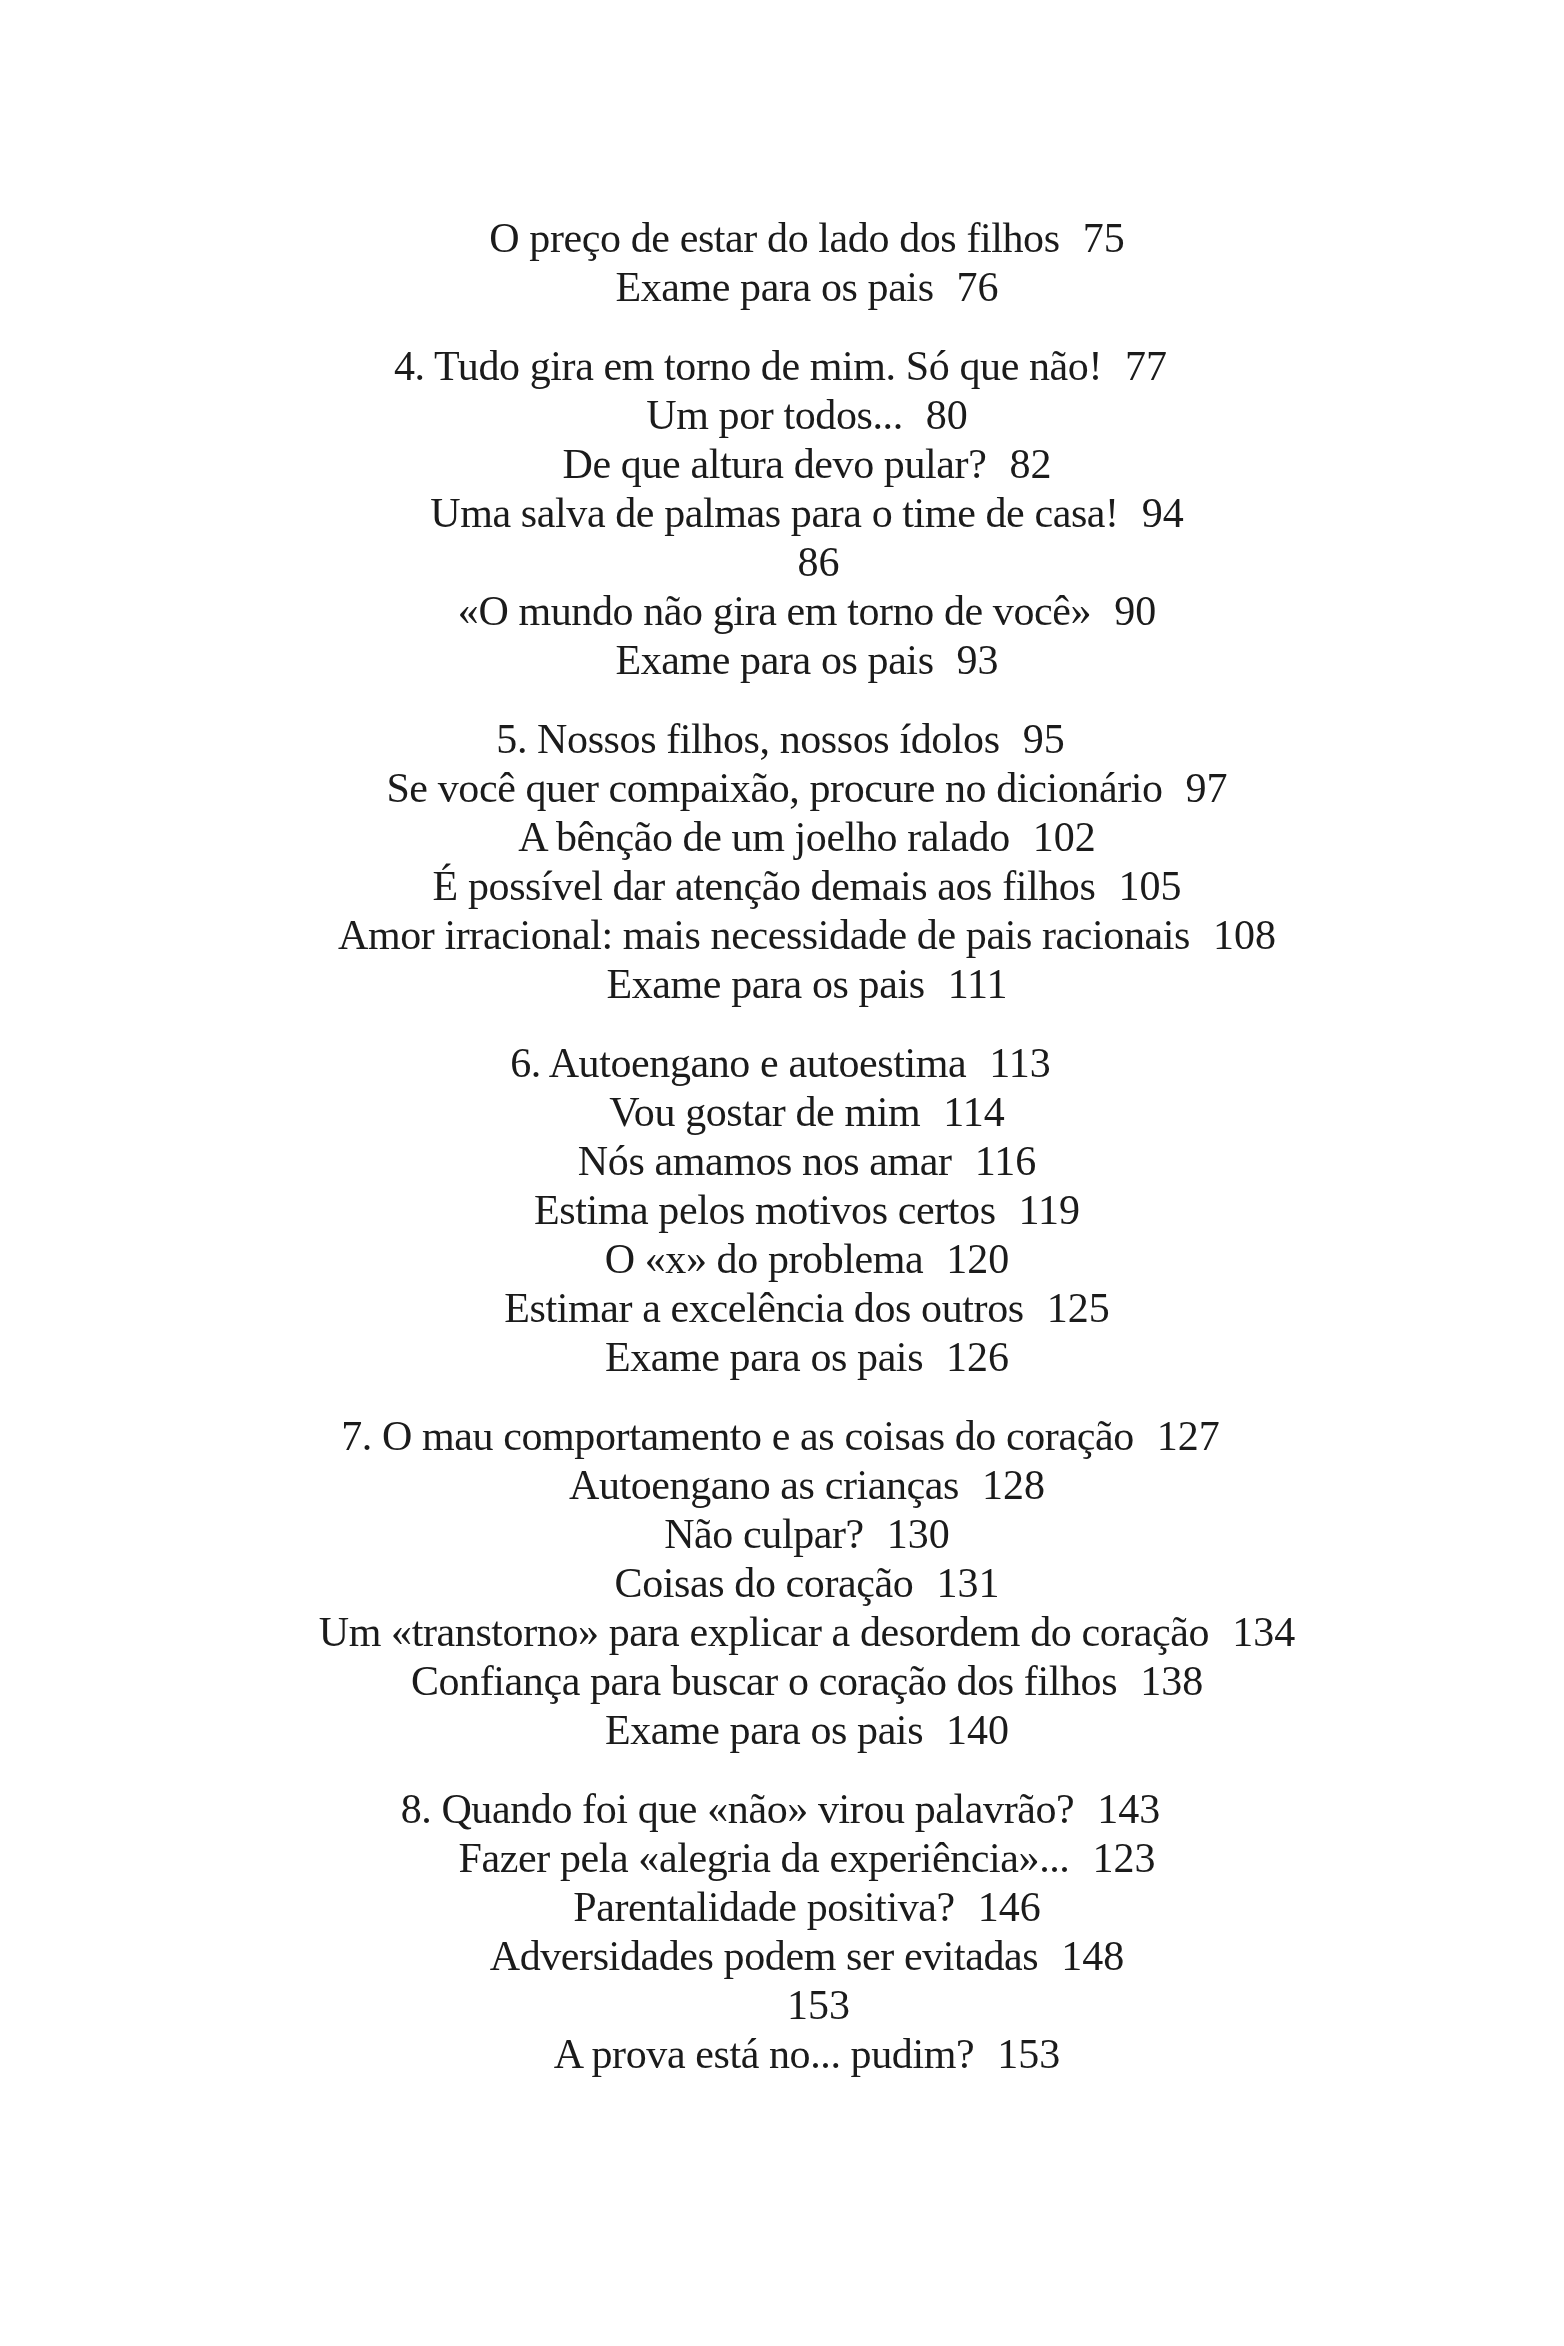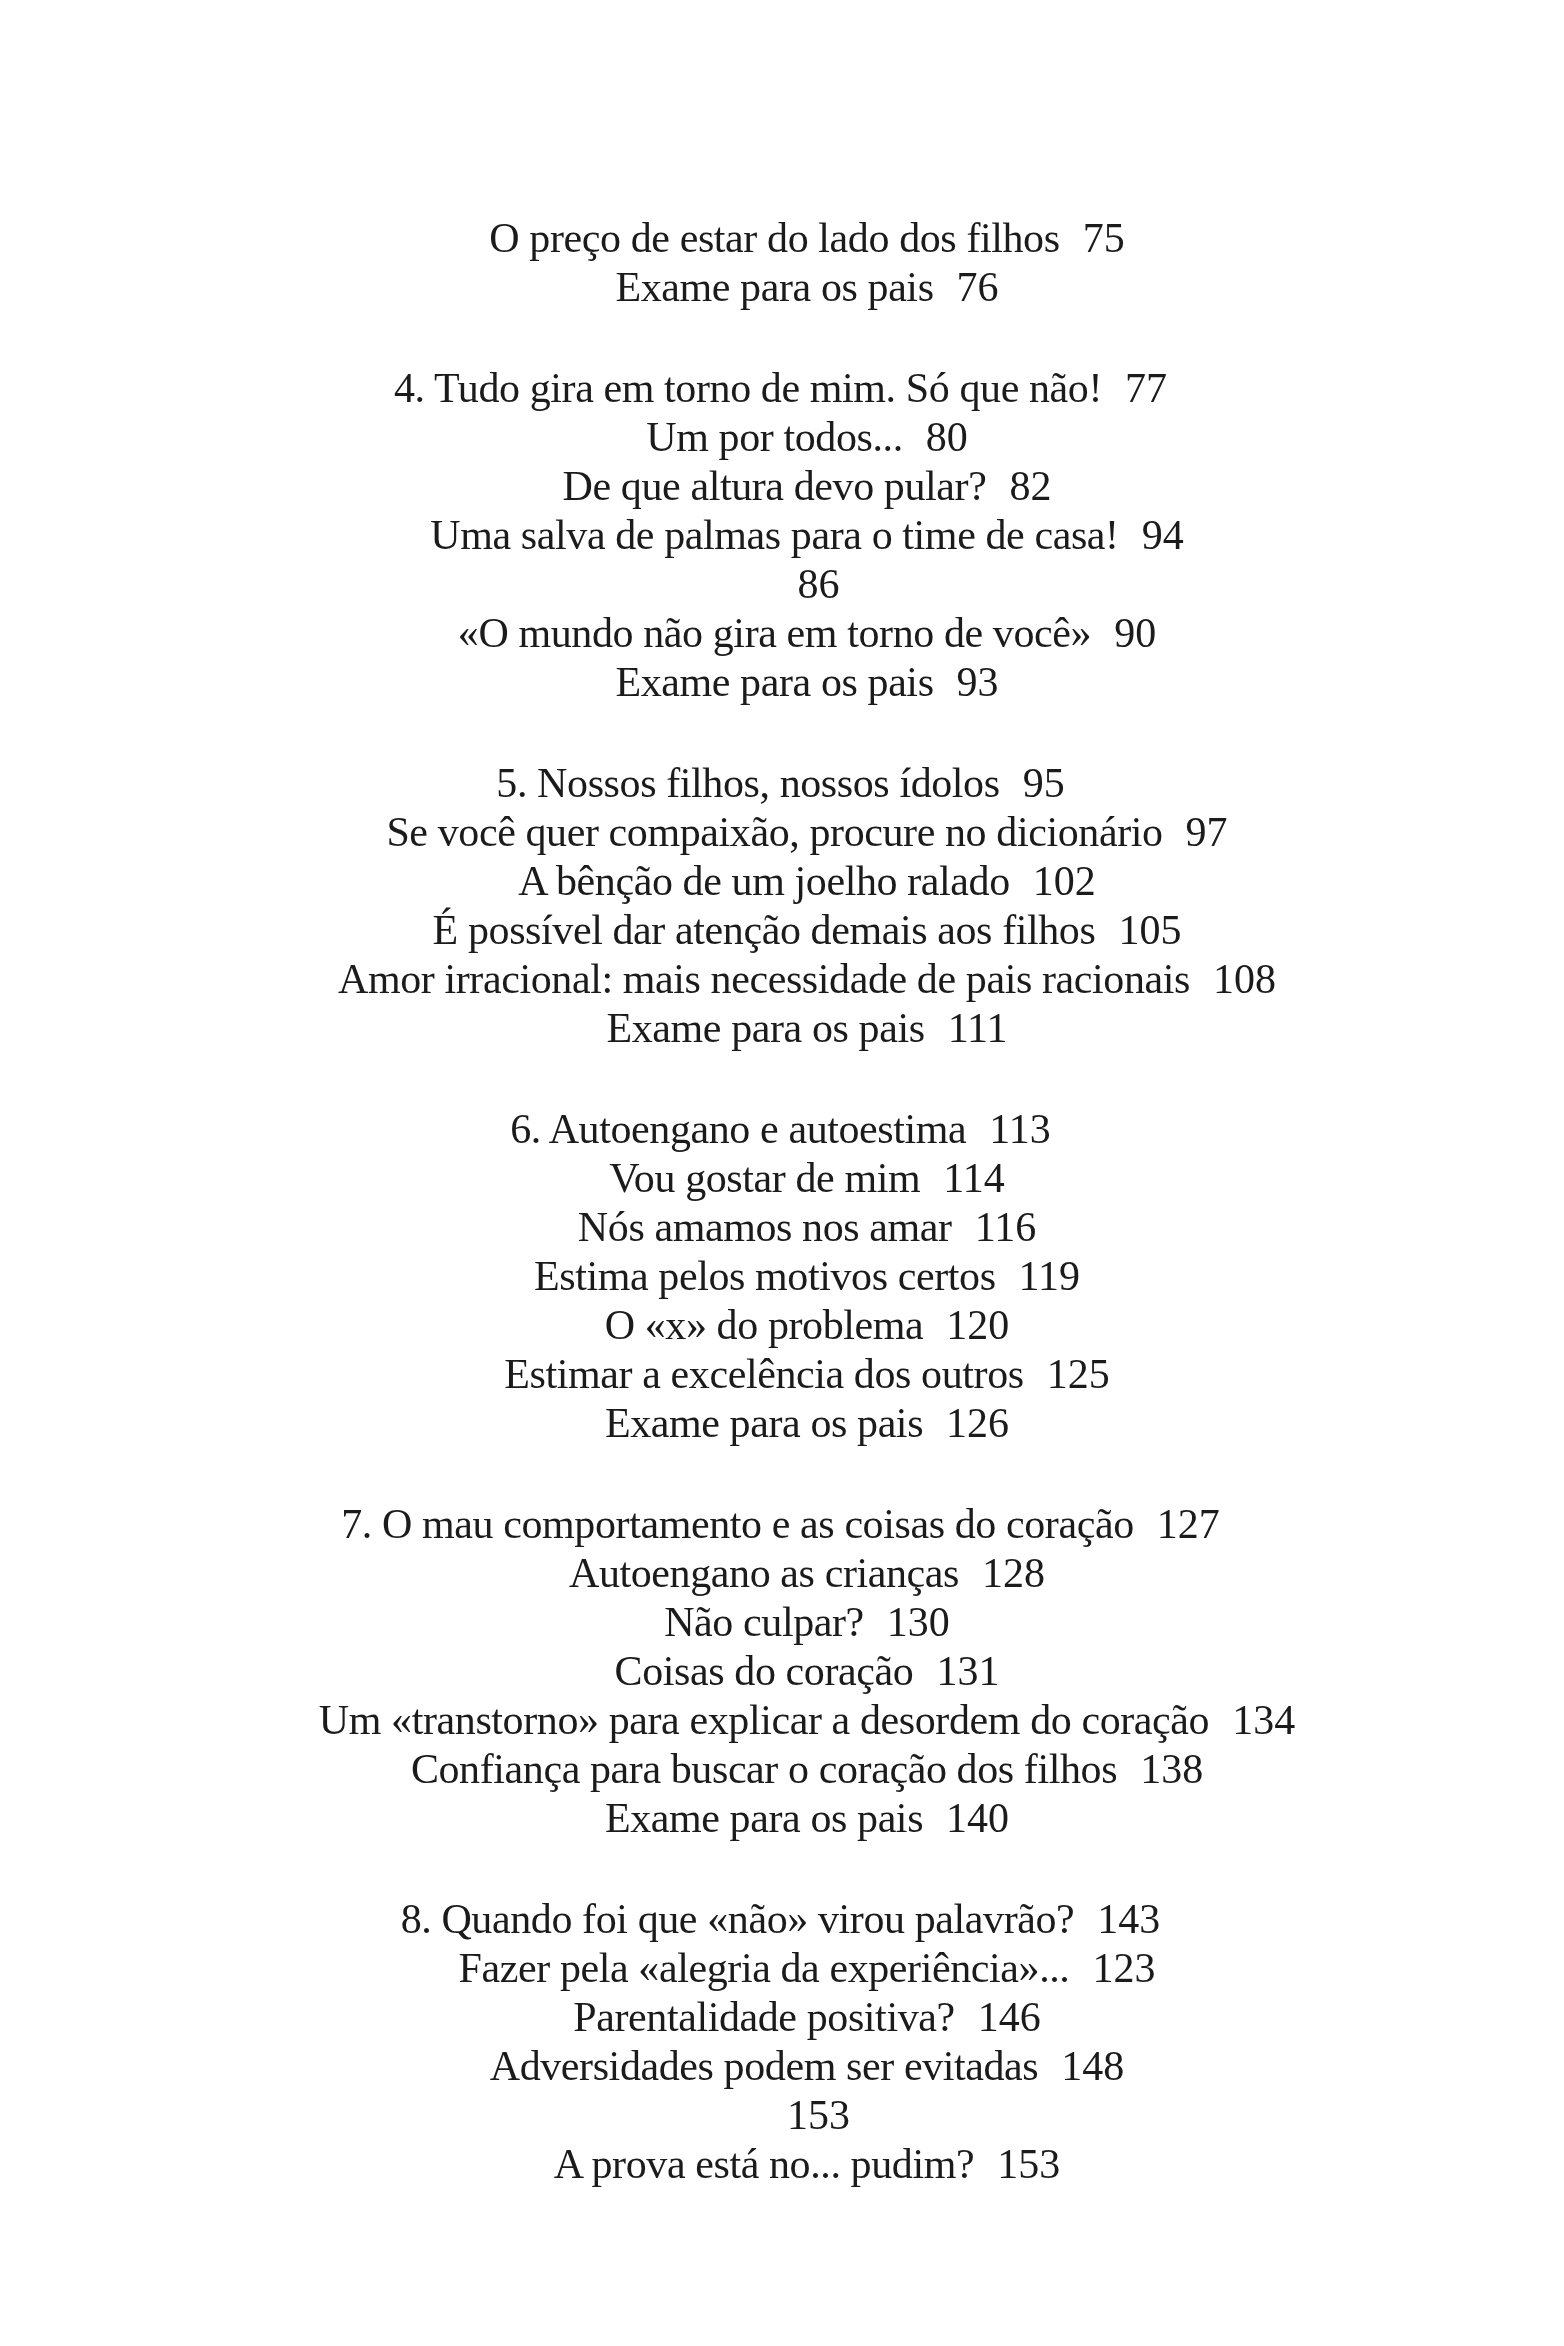--- a/index.html
+++ b/index.html
@@ -17,21 +17,21 @@
     position: absolute;
     inset: 0;
     background: #ffffff;
   }
   .toc {
     position: absolute;
     left: 224px;
     right: 227px;
     top: 214px;
   }
-  .toc-group + .toc-group { margin-top: 52px; }
+  .toc-group + .toc-group { margin-top: 30px; }
   .toc-row {
     display: flex;
     justify-content: center;
     align-items: baseline;
     font-size: 42px;
     line-height: 49px;
   }
   .toc-row.sub { padding-left: 53px; }
   .entry-text {
     white-space: nowrap;

